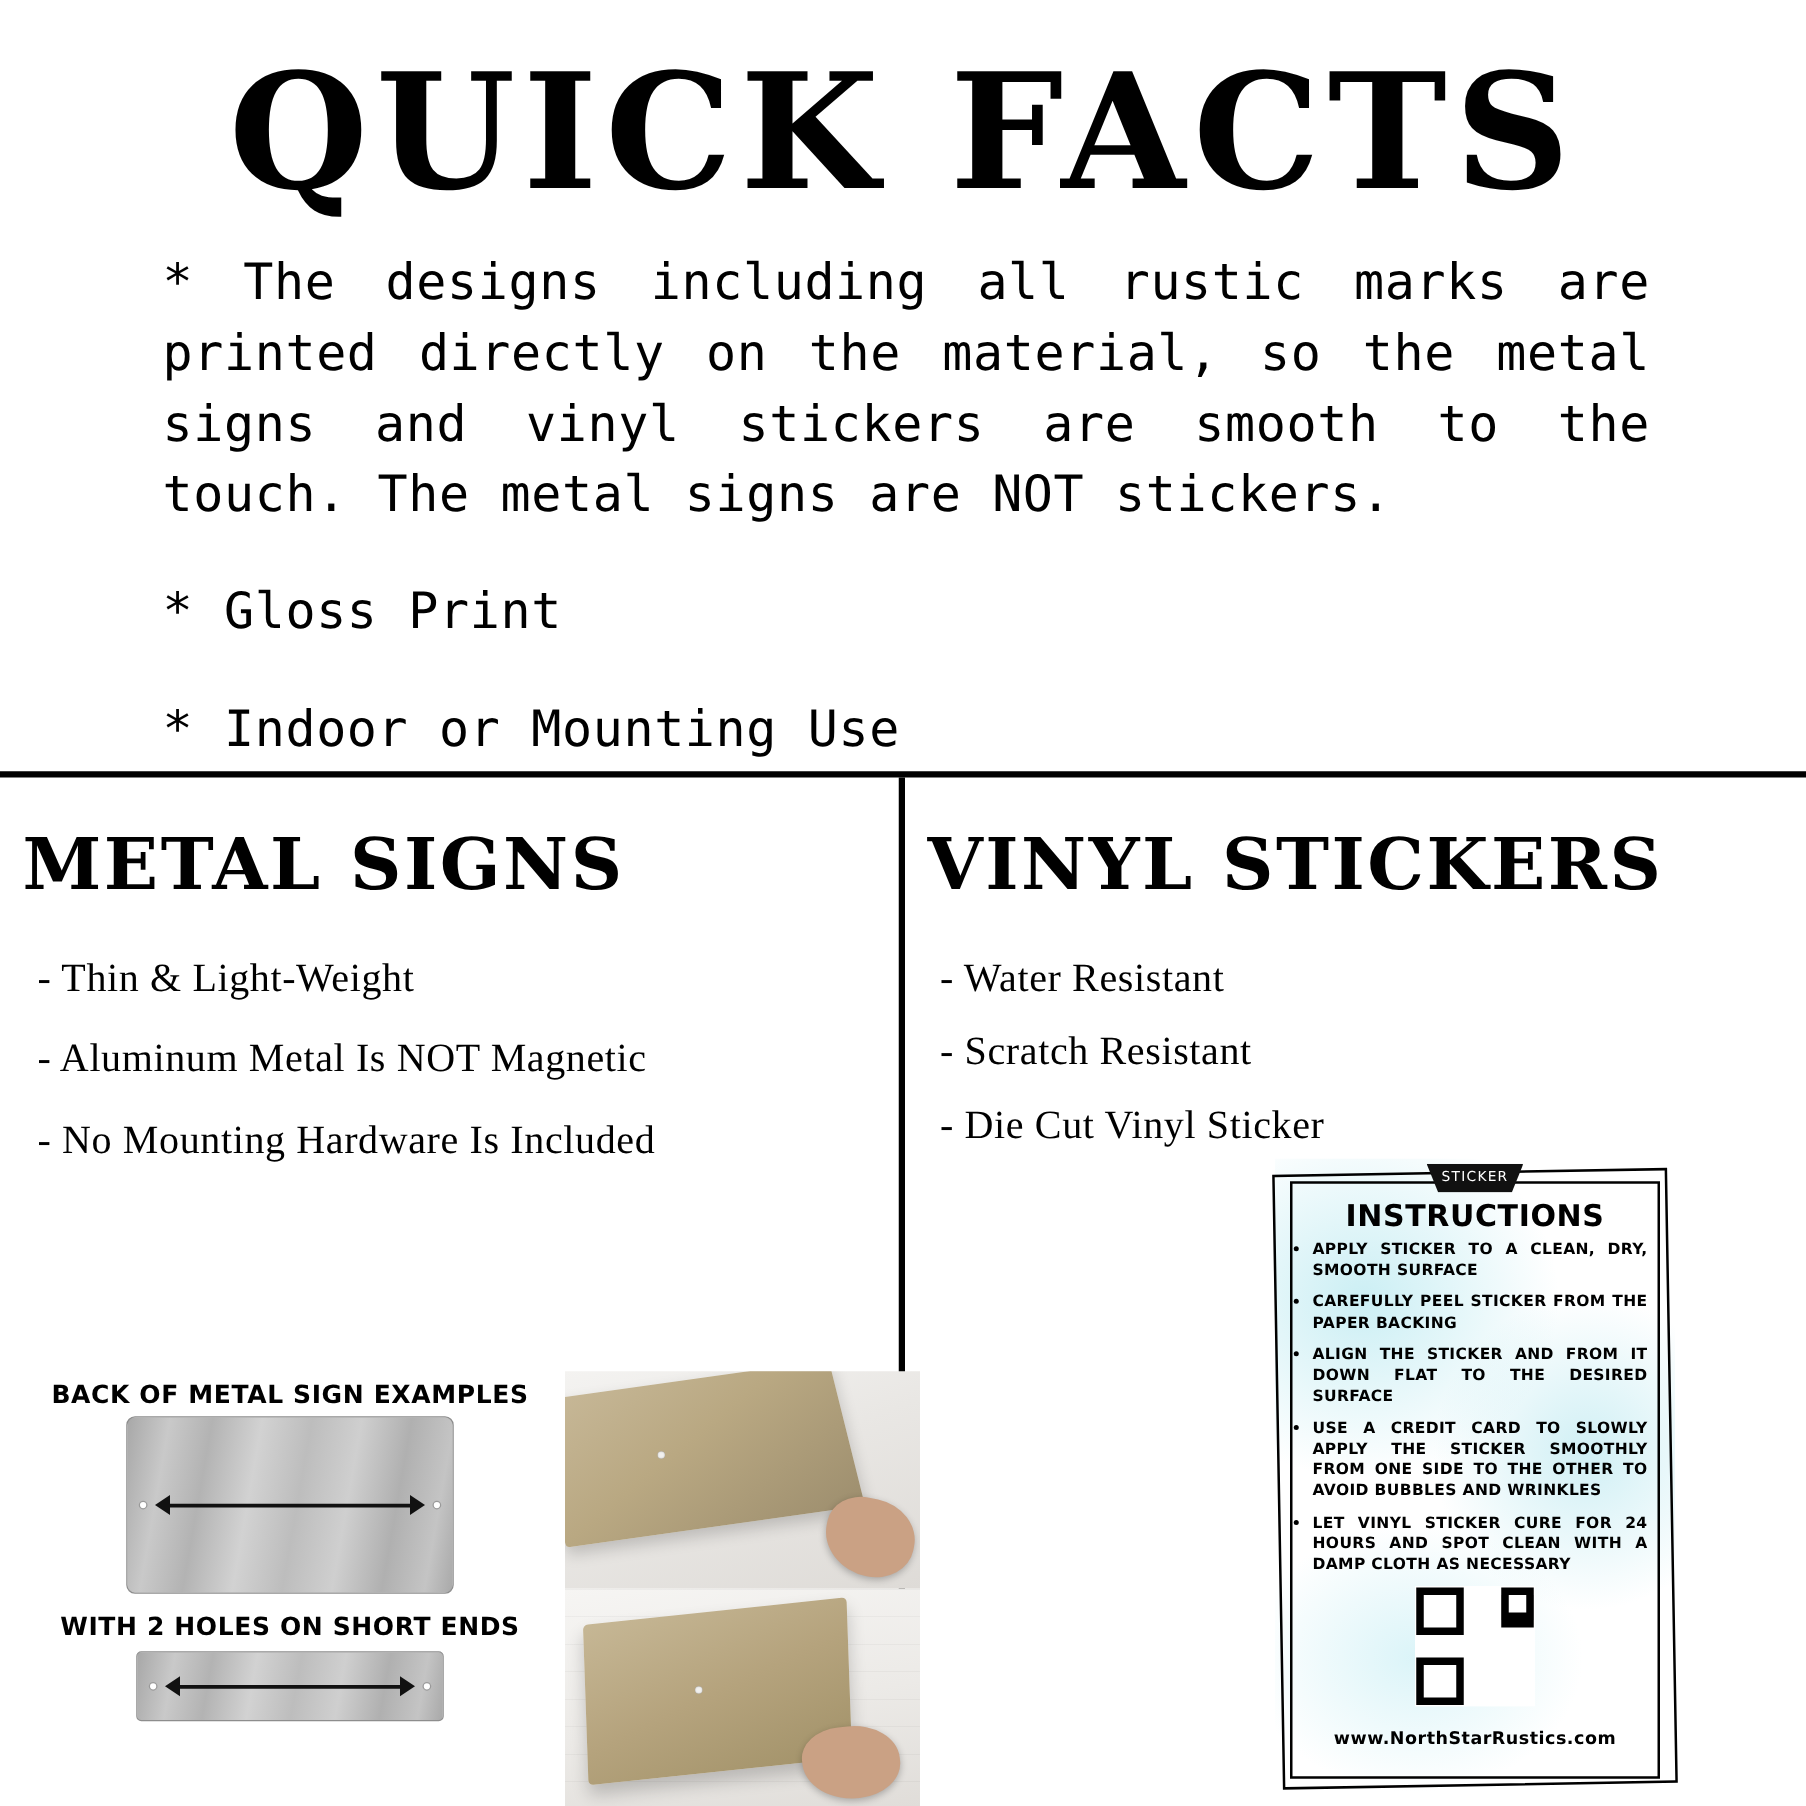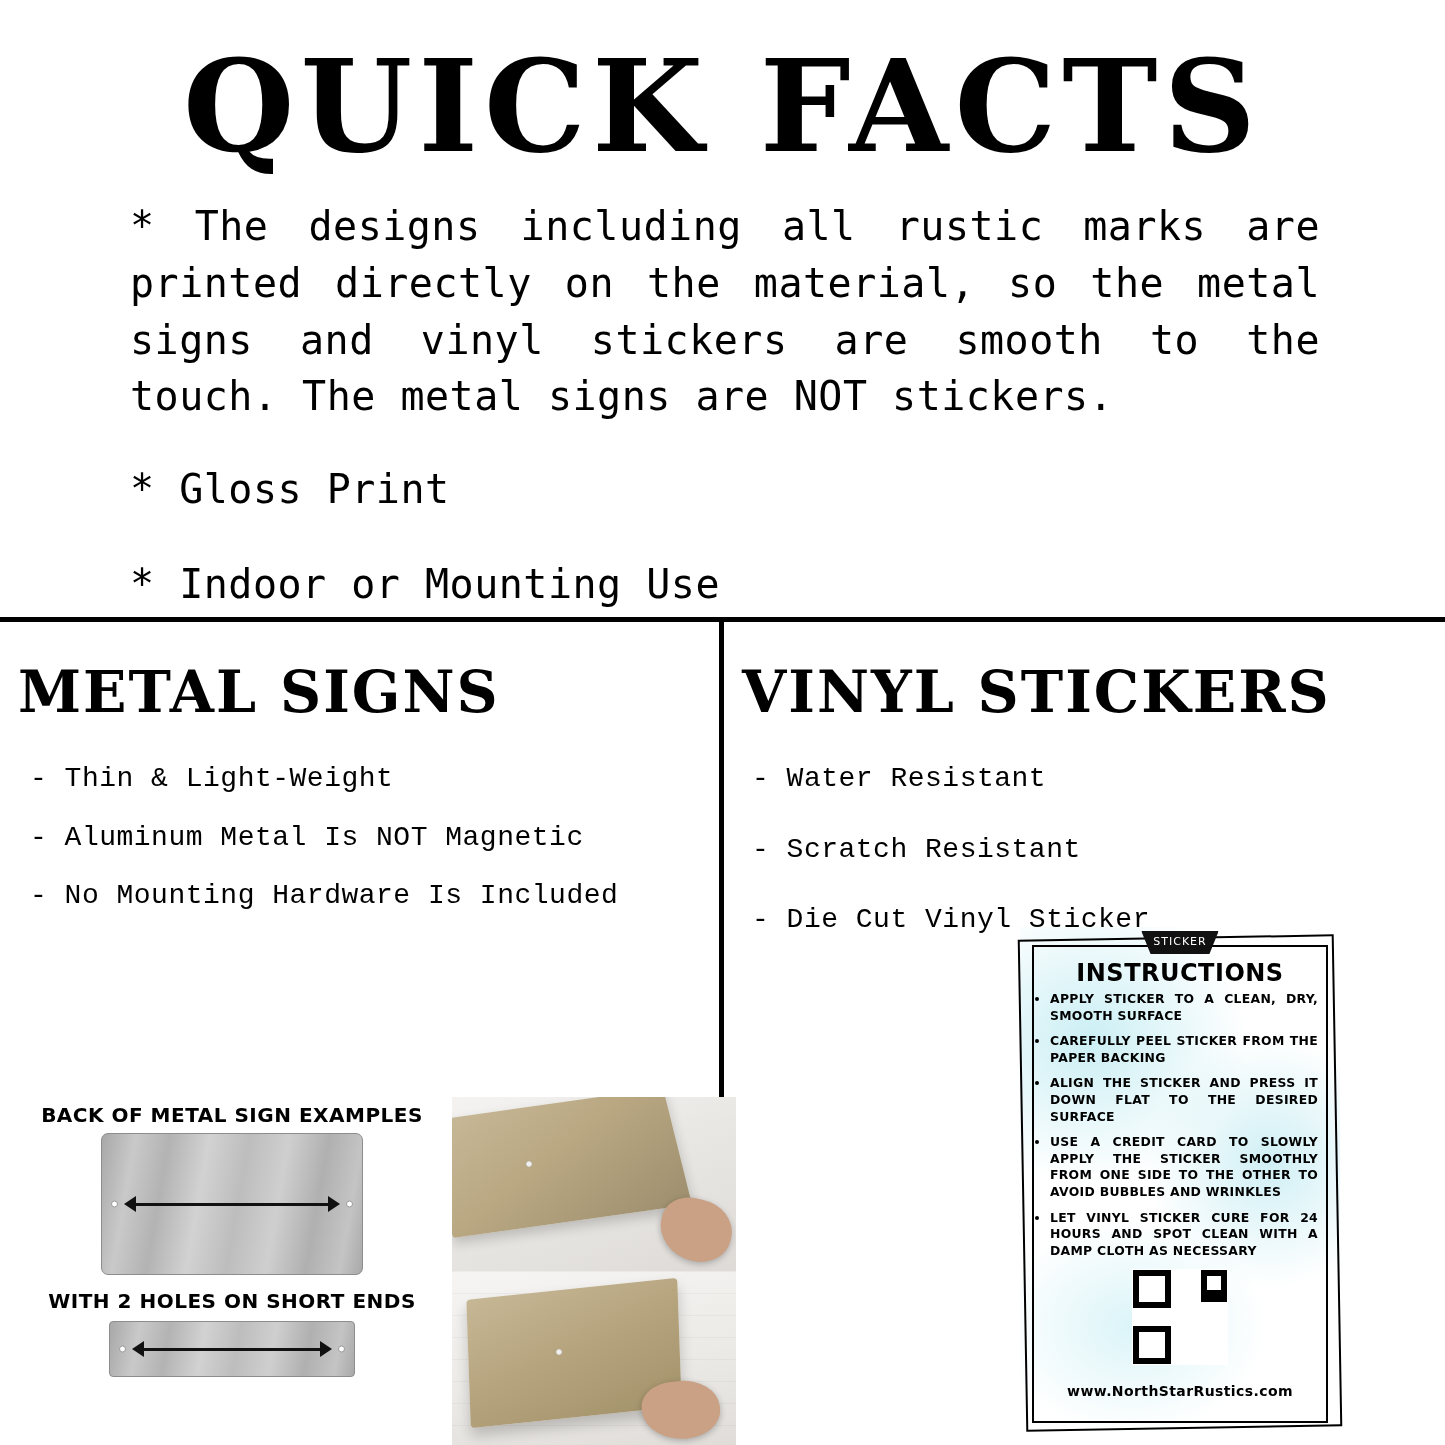--- a/index.html
+++ b/index.html
@@ -60,29 +60,29 @@
   .col-right { width: 721px; }
 
   .col-title {
     font-family: "DejaVu Serif", serif;
     font-weight: bold;
     font-size: 57px;
     letter-spacing: 2px;
     padding: 22px 0 16px 0;
   }
   .bullet {
-    font-family: Liberation Mono, monospace;
-    font-size: 28px;
+    font-family: Liberation Serif, serif;
+    font-size: 32px;
     line-height: 1.45;
     letter-spacing: 0.5px;
     margin-top: 18px;
   }
   .col-left .bullet { padding-left: 12px; padding-right: 6px; }
   .col-right .bullet { padding-left: 10px; padding-right: 4px; }
-  .col-right .bullet.tight { margin-top: 30px; }
+  .col-right .bullet.tight { margin-top: 12px; }
 
   
   .metal-media {
     position: absolute;
     left: 12px; bottom: 0;
     width: 724px; height: 348px;
     display: flex;
   }
   .metal-left {
     width: 440px; height: 348px;
@@ -343,21 +343,21 @@
 
       <div class="sticker-card">
         <div class="sticker-bg-splash"></div>
         <div class="frame-outer"></div>
         <div class="frame-inner"></div>
         <div class="sticker-tab">STICKER</div>
         <div class="instr-title">INSTRUCTIONS</div>
         <ul class="instr-list">
           <li>APPLY STICKER TO A CLEAN, DRY, SMOOTH SURFACE</li>
           <li>CAREFULLY PEEL STICKER FROM THE PAPER BACKING</li>
-          <li>ALIGN THE STICKER AND PRESS IT DOWN FLAT TO THE DESIRED SURFACE</li>
+          <li>ALIGN THE STICKER AND FROM IT DOWN FLAT TO THE DESIRED SURFACE</li>
           <li>USE A CREDIT CARD TO SLOWLY APPLY THE STICKER SMOOTHLY FROM ONE SIDE TO THE OTHER TO AVOID BUBBLES AND WRINKLES</li>
           <li>LET VINYL STICKER CURE FOR 24 HOURS AND SPOT CLEAN WITH A DAMP CLOTH AS NECESSARY</li>
         </ul>
         <div class="qr">
           <span class="qr-tr"></span>
         </div>
         <div class="site">www.NorthStarRustics.com</div>
       </div>
     </div>
 

